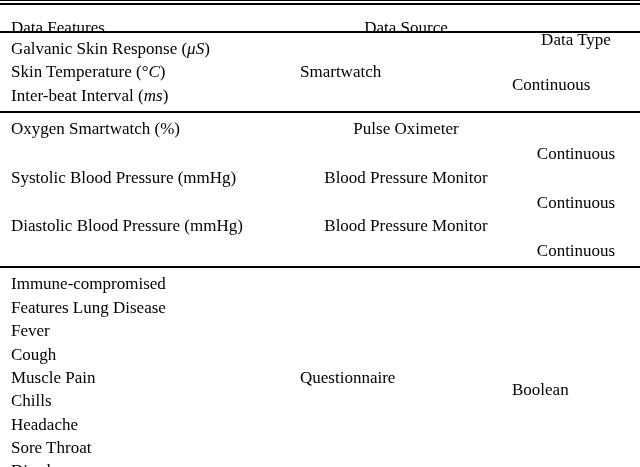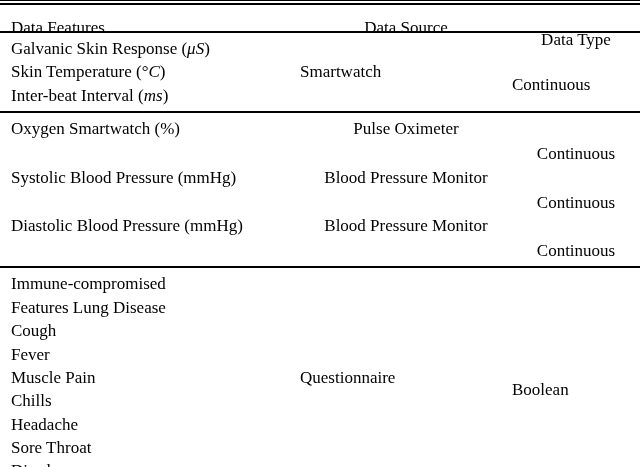--- a/index.html
+++ b/index.html
@@ -106,22 +106,22 @@
     <div class="c2 ln">Blood Pressure Monitor</div>
     <div class="c3 ln">Continuous</div>
   </div>
 
   <div class="rule r-mid"></div>
 
   <div class="grid group">
     <div class="c1">
       <div class="ln">Immune-compromised</div>
       <div class="ln">Features Lung Disease</div>
+      <div class="ln">Fever</div>
       <div class="ln">Cough</div>
-      <div class="ln">Fever</div>
       <div class="ln">Muscle Pain</div>
       <div class="ln">Chills</div>
       <div class="ln">Headache</div>
       <div class="ln">Sore Throat</div>
       <div class="ln">Diarrhea</div>
     </div>
     <div class="c2 vcenter">
         <span>Questionnaire</span>
       </div>
     <div class="c3 vcenter">

